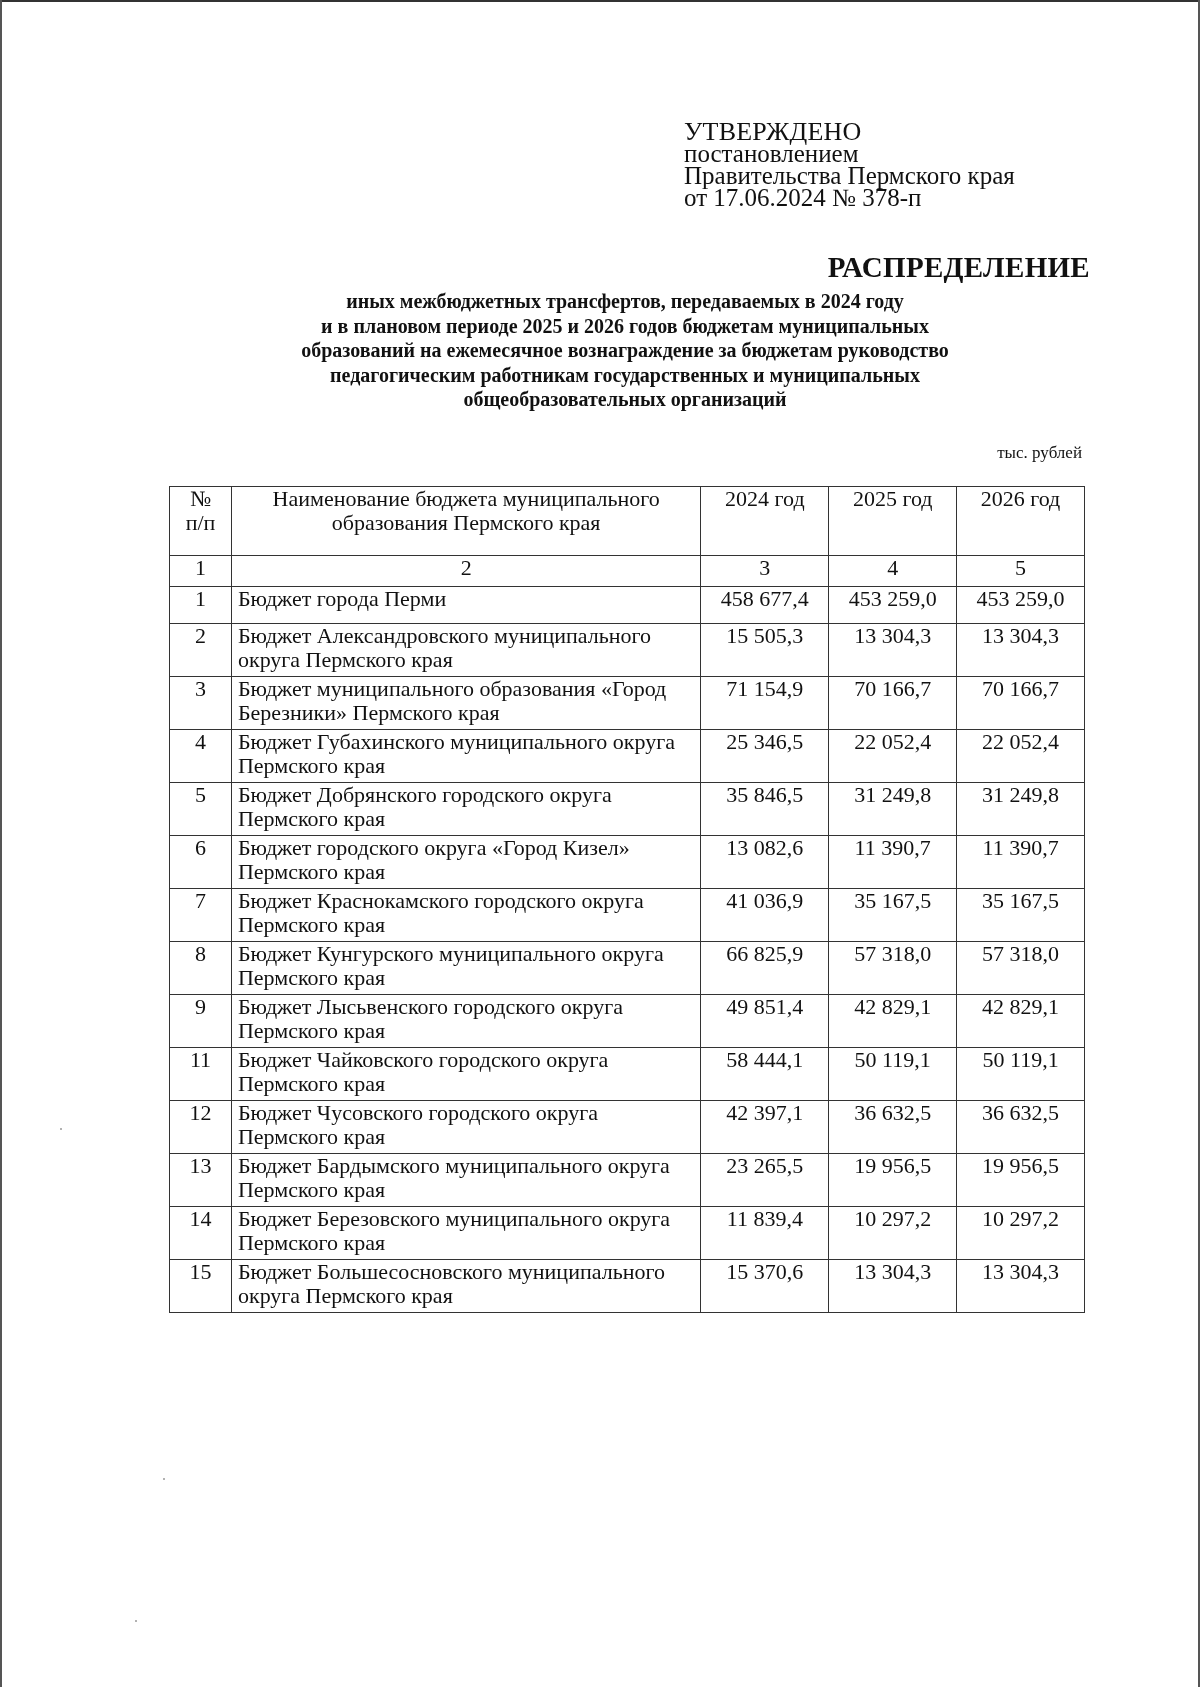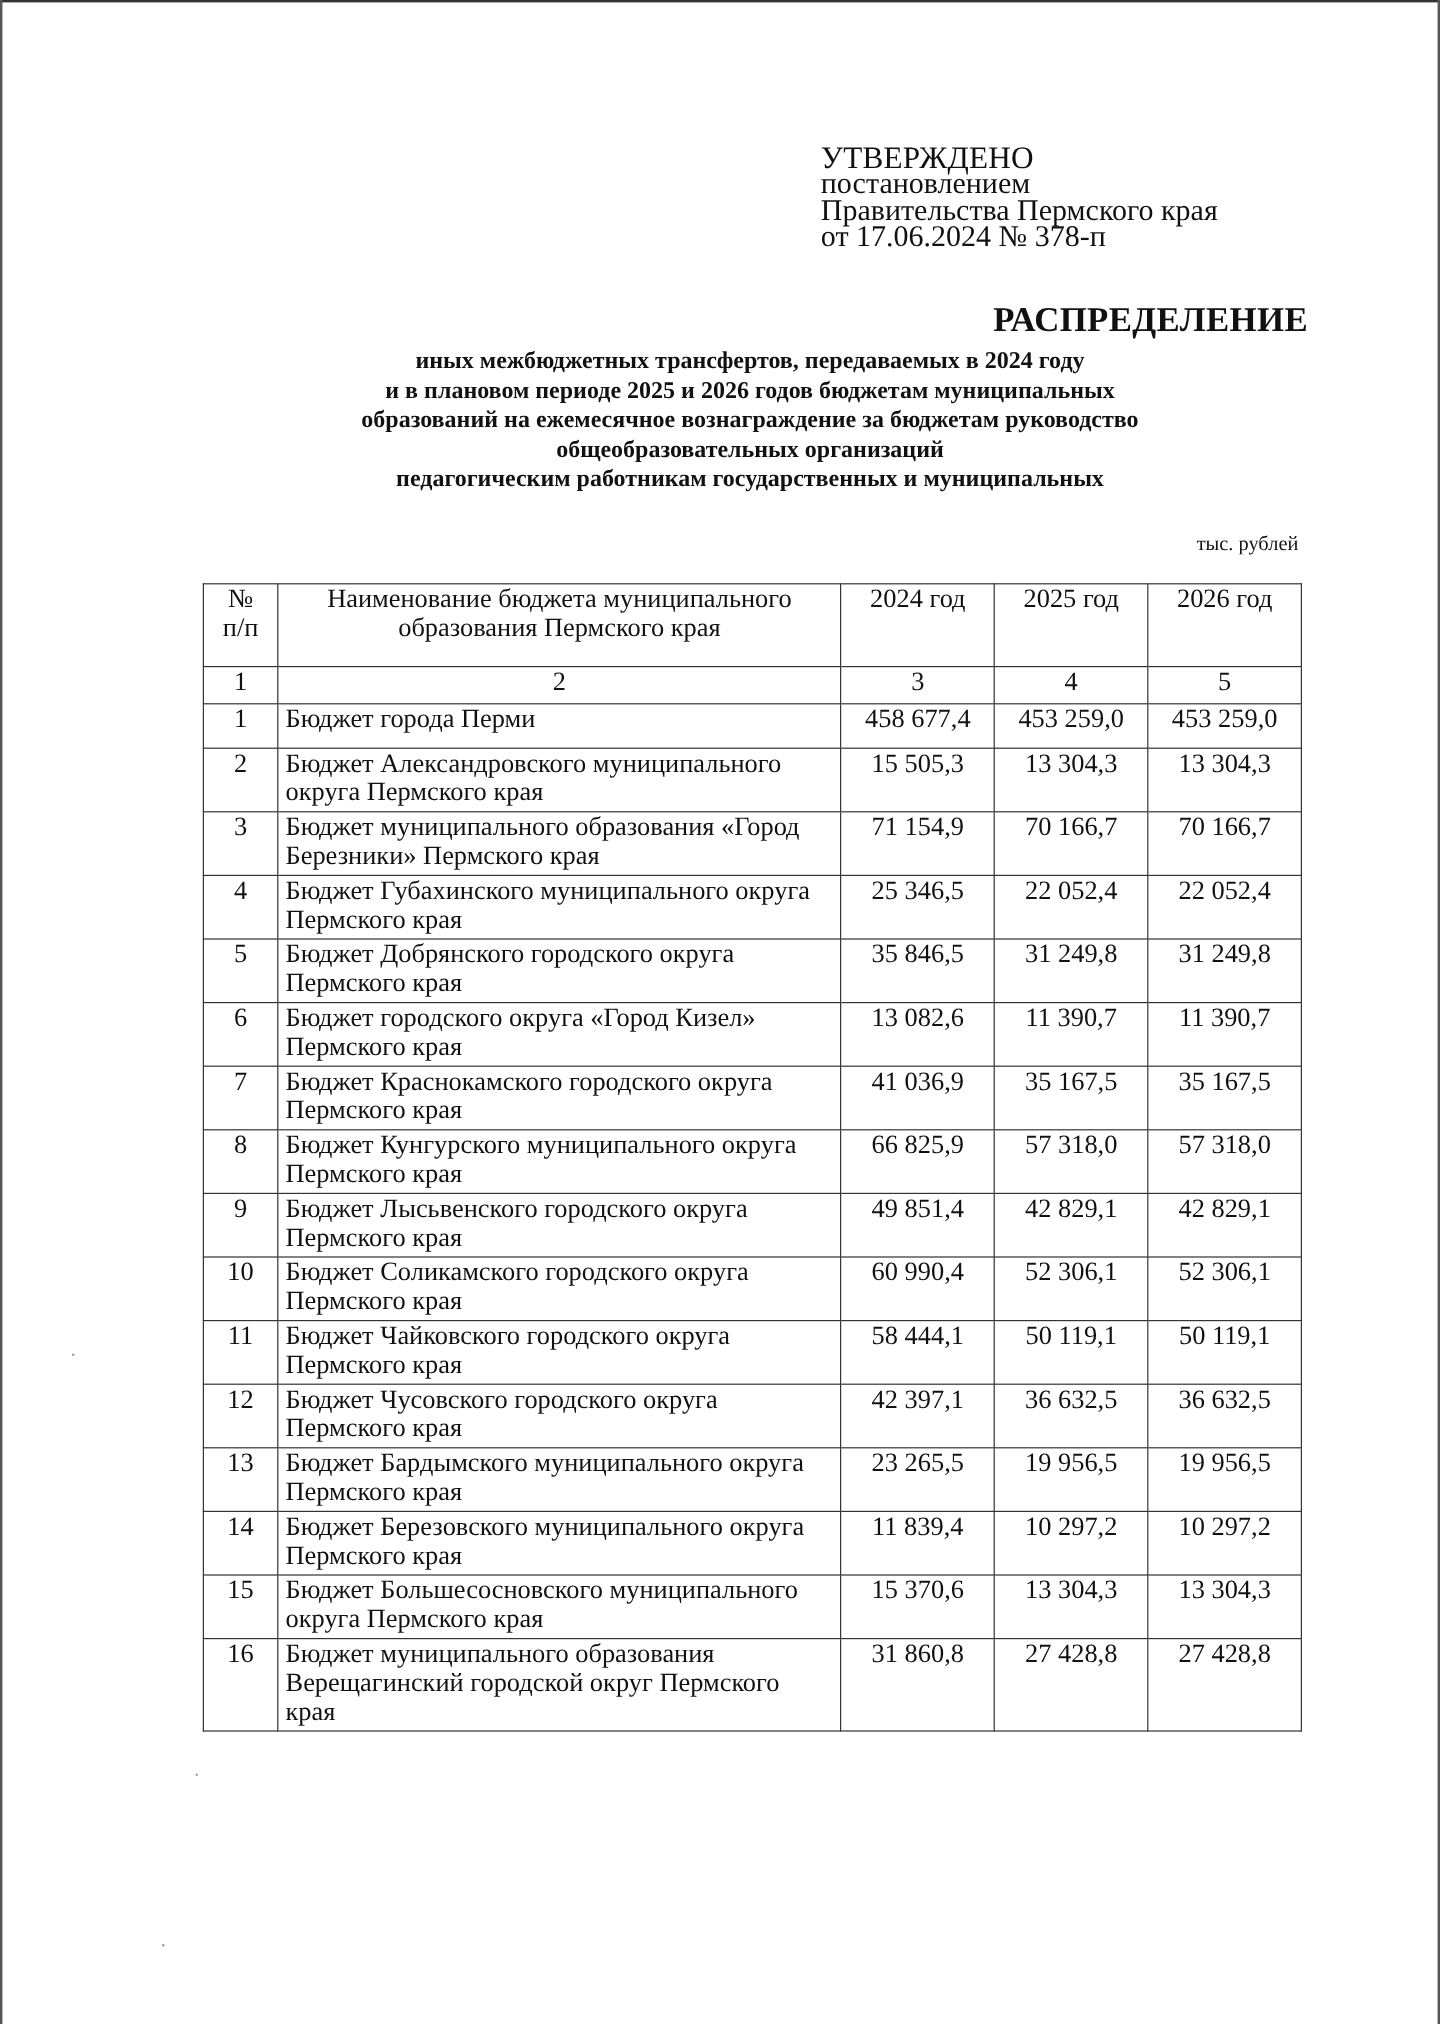--- a/index.html
+++ b/index.html
@@ -99,22 +99,22 @@
   <div>Правительства Пермского края</div>
   <div>от 17.06.2024 № 378-п</div>
 </div>
 
 <div class="title">РАСПРЕДЕЛЕНИЕ</div>
 
 <div class="subtitle">
   <div>иных межбюджетных трансфертов, передаваемых в 2024 году</div>
   <div>и в плановом периоде 2025 и 2026 годов бюджетам муниципальных</div>
   <div>образований на ежемесячное вознаграждение за бюджетам руководство</div>
+  <div>педагогическим работникам государственных и муниципальных</div>
   <div>общеобразовательных организаций</div>
-  <div>педагогическим работникам государственных и муниципальных</div>
 </div>
 
 <div class="units">тыс. рублей</div>
 
 <table class="alloc">
   <colgroup>
     <col class="c-num">
       <col class="c-name">
       <col class="c-y">
       <col class="c-y">
@@ -199,27 +199,20 @@
       <td class="val">57 318,0</td>
     </tr>
     <tr class="data-row row-2">
       <td class="num">9</td>
       <td class="name">Бюджет Лысьвенского городского округа Пермского края</td>
       <td class="val">49 851,4</td>
       <td class="val">42 829,1</td>
       <td class="val">42 829,1</td>
     </tr>
     <tr class="data-row row-2">
-      <td class="num">10</td>
-      <td class="name">Бюджет Соликамского городского округа Пермского края</td>
-      <td class="val">60 990,4</td>
-      <td class="val">52 306,1</td>
-      <td class="val">52 306,1</td>
-    </tr>
-    <tr class="data-row row-2">
       <td class="num">11</td>
       <td class="name">Бюджет Чайковского городского округа Пермского края</td>
       <td class="val">58 444,1</td>
       <td class="val">50 119,1</td>
       <td class="val">50 119,1</td>
     </tr>
     <tr class="data-row row-2">
       <td class="num">12</td>
       <td class="name">Бюджет Чусовского городского округа Пермского края</td>
       <td class="val">42 397,1</td>
@@ -240,25 +233,18 @@
       <td class="val">10 297,2</td>
       <td class="val">10 297,2</td>
     </tr>
     <tr class="data-row row-2">
       <td class="num">15</td>
       <td class="name">Бюджет Большесосновского муниципального округа Пермского края</td>
       <td class="val">15 370,6</td>
       <td class="val">13 304,3</td>
       <td class="val">13 304,3</td>
     </tr>
-    <tr class="data-row row-3">
-      <td class="num">16</td>
-      <td class="name">Бюджет муниципального образования Верещагинский городской округ Пермского края</td>
-      <td class="val">31 860,8</td>
-      <td class="val">27 428,8</td>
-      <td class="val">27 428,8</td>
-    </tr>
   </tbody>
 </table>
 
 <div class="speck" style="left:163px; top:1478px;"></div>
 <div class="speck" style="left:60px; top:1128px;"></div>
 <div class="speck" style="left:135px; top:1620px;"></div>
 
 </body></html>

